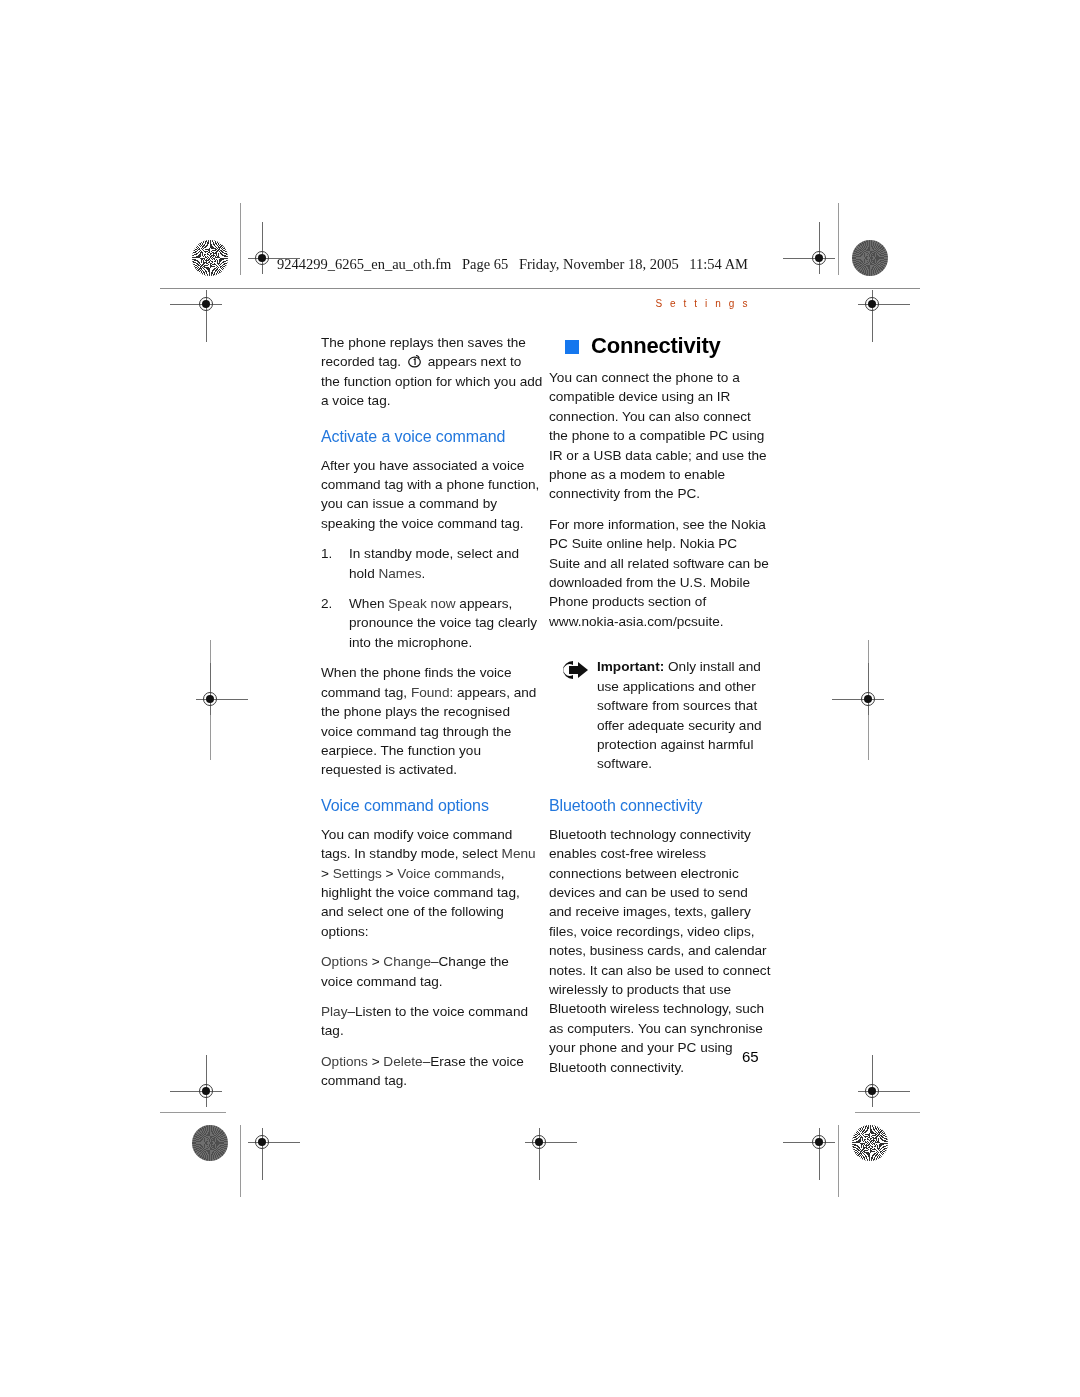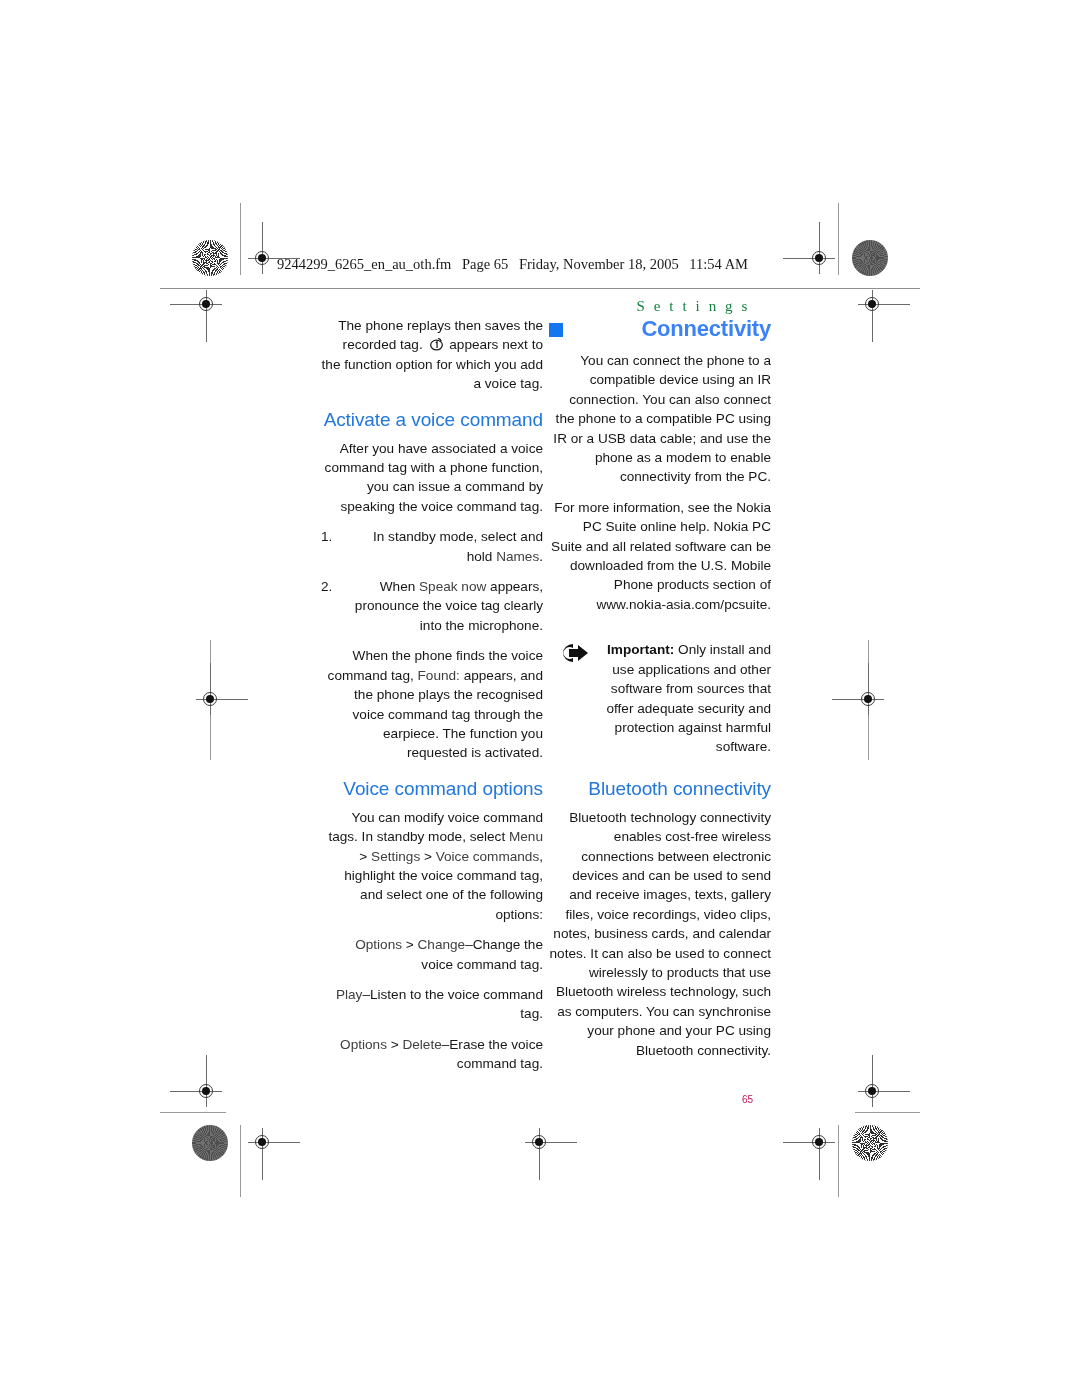--- a/index.html
+++ b/index.html
@@ -35,58 +35,58 @@
   .slug{
     position:absolute;left:277px;top:247px;
     font-family:"Liberation Serif", serif;
     font-size:14.5px;color:#1a1a1a;white-space:nowrap;margin-top:9px;
   }
   .slug span{margin-right:7px;}
 
   
   .runhead{
     position:absolute;right:330px;top:298px;
-    font-size:15px;letter-spacing:2.6px;color:#15803d;font-family:Liberation Serif, serif;
+    font-size:10px;letter-spacing:2.6px;color:#c2410c;
   }
   .headrule{position:absolute;left:160px;top:288px;width:760px;height:1px;background:#8d8d8d;}
 
   
-  .col{position:absolute;top:316px;width:222px;text-align:right;}
+  .col{position:absolute;top:333px;width:222px;}
   .col-left{left:321px;}
   .col-right{left:549px;}
 
   p{margin:0 0 11px 0;font-size:13.6px;line-height:19.4px;color:#171717;
     font-family:"Liberation Sans", sans-serif;}
   .i{color:#404040;}
   .b{font-weight:bold;color:#111;}
 
   h2.sub{
-    margin:14px 0 8px 0;font-size:19px;font-weight:normal;line-height:23px;
+    margin:14px 0 8px 0;font-size:16px;font-weight:normal;line-height:23px;
     color:#2277DD;letter-spacing:-0.1px;
   }
   h1.sect{
-    margin:0 0 9px 0;font-size:22px;font-weight:bold;line-height:26px;
-    color:#3b82f6;position:relative;padding-left:26px;letter-spacing:-0.2px;
+    margin:0 0 9px 16px;font-size:22px;font-weight:bold;line-height:26px;
+    color:#000000;position:relative;padding-left:26px;letter-spacing:-0.2px;
   }
   .sq{position:absolute;left:0;top:7px;width:14px;height:14px;background:#1577EE;}
 
   
   .nlist{margin:0 0 4px 0;padding:0;list-style:none;}
   .nlist li{position:relative;padding-left:28px;margin-bottom:11px;
     font-size:13.6px;line-height:19.4px;color:#171717;}
   .nlist li .num{position:absolute;left:0;top:0;}
 
   
   .note{position:relative;padding-left:48px;margin-top:26px;}
   .note p{margin:0;}
   .arrow-ic{position:absolute;left:2px;top:1px;width:40px;height:24px;}
 
   .voice-ic{display:inline-block;width:15px;height:15px;vertical-align:-3px;margin:0 2px;}
 
-  .pagenum{position:absolute;left:742px;top:1094px;font-size:10px;color:#be185d;}
+  .pagenum{position:absolute;left:742px;top:1048px;font-size:15px;color:#000000;}
 </style>
 </head>
 <body>
 
 <div>
 
   <div class="star" style="left:192px;top:240px;"></div>
   <div class="rule v" style="left:240px;top:203px;height:72px;"></div>
   <div class="reg" style="left:248px;top:244px;">
     <div class="vline long-t"></div>

